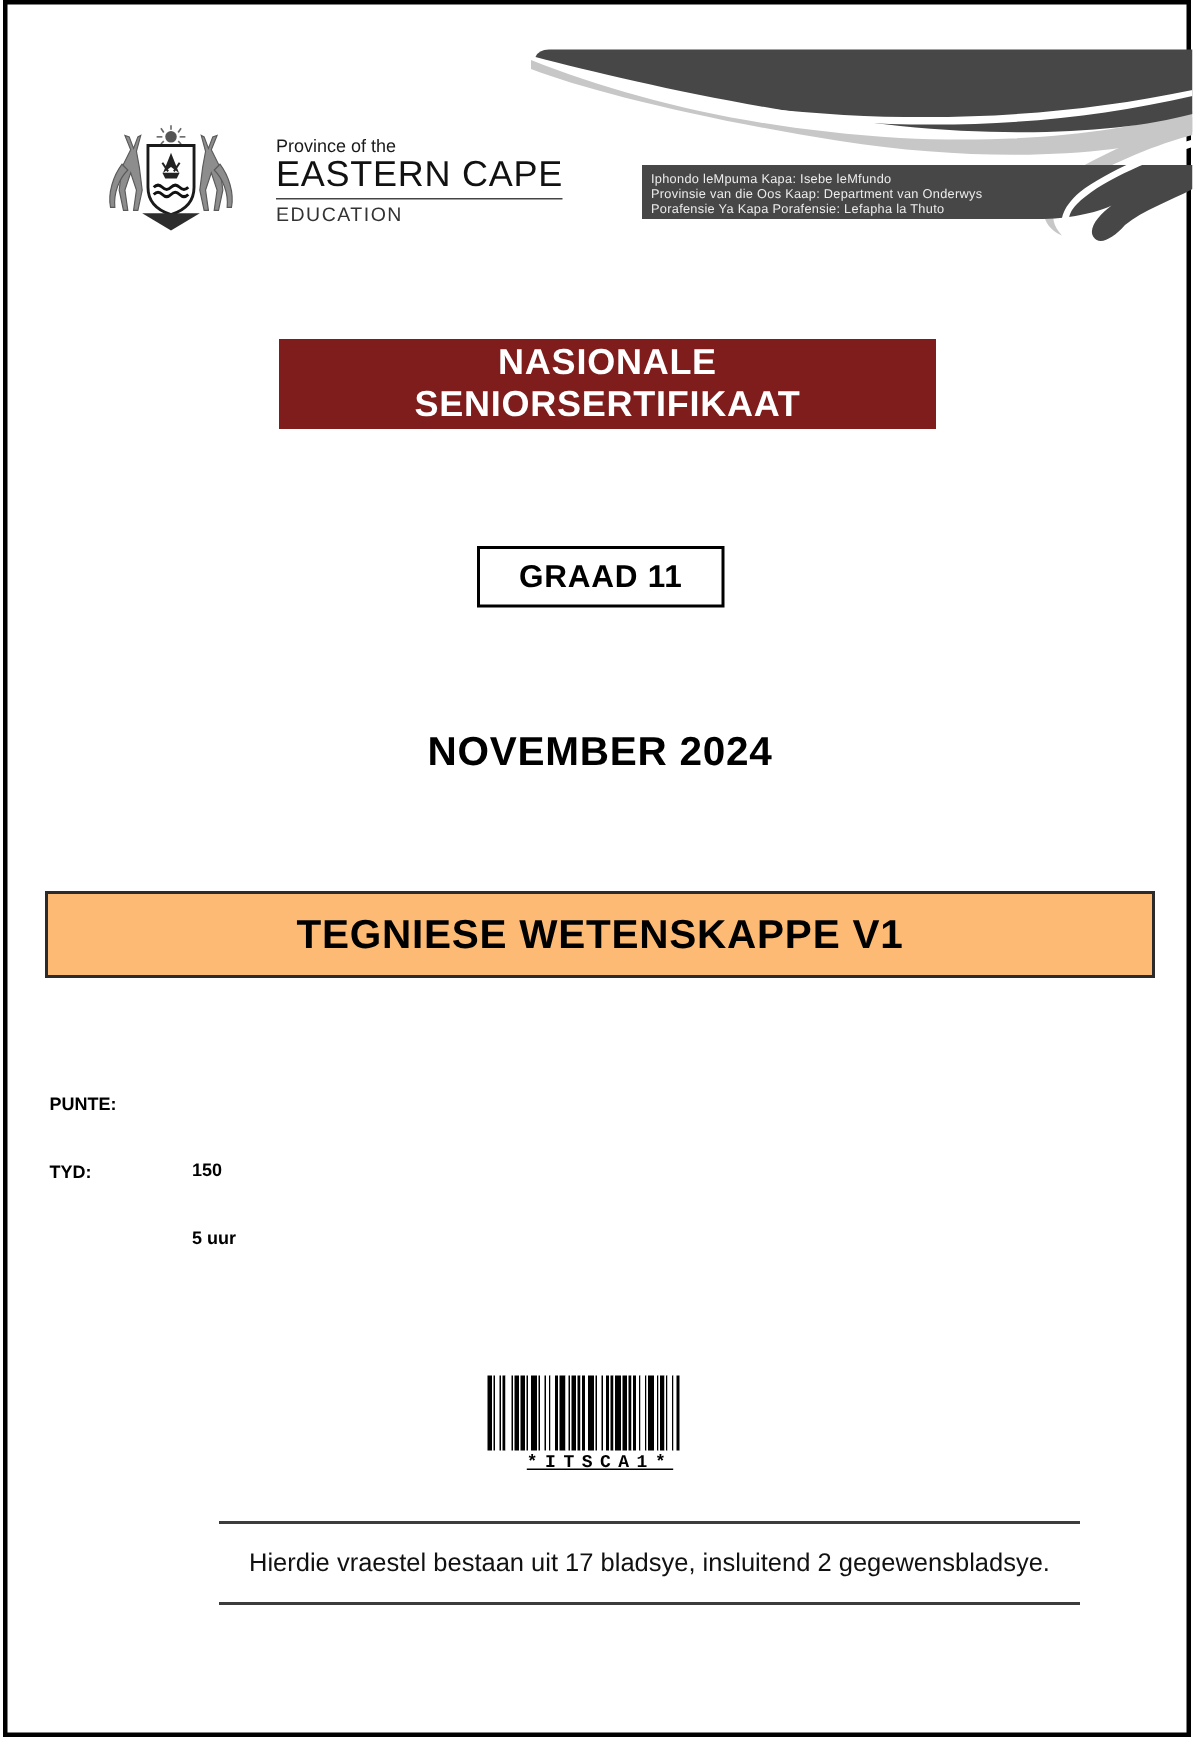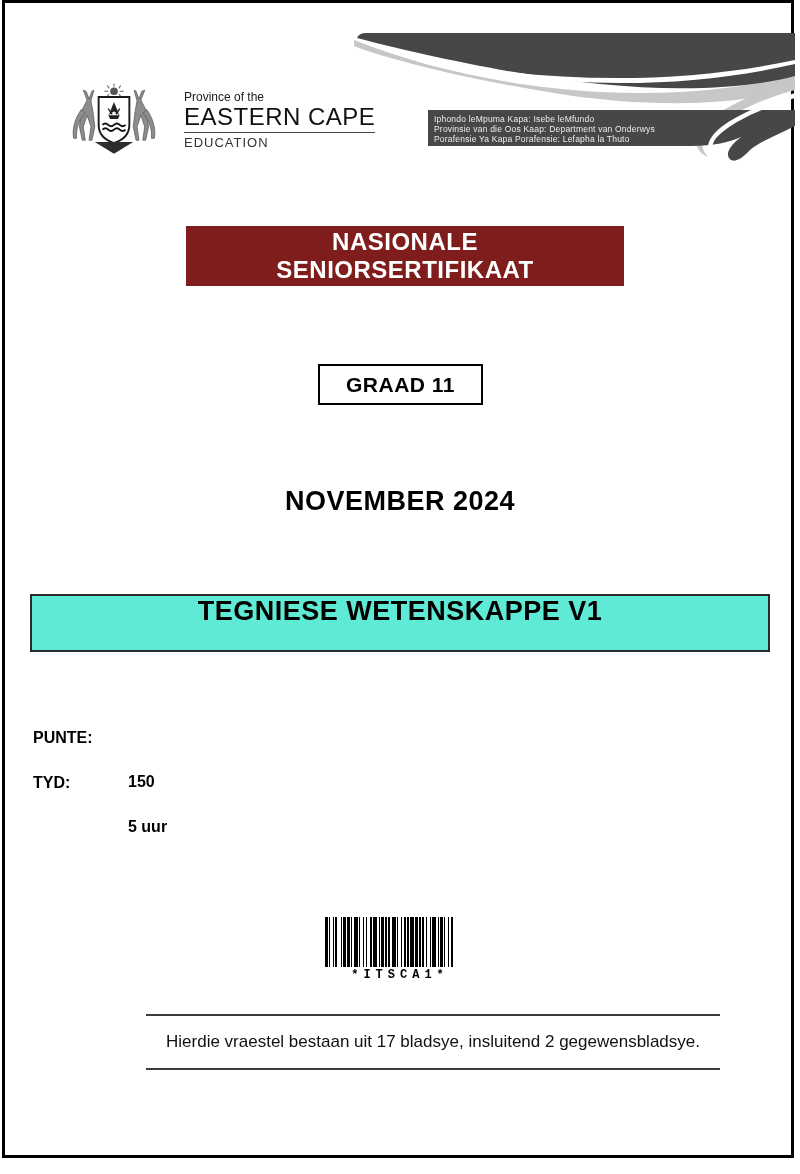--- a/index.html
+++ b/index.html
@@ -30,31 +30,31 @@
   
   .grade-box { position:absolute; left:318px; top:364px; width:165px; height:41px; border:2px solid #000;
                display:flex; align-items:center; justify-content:center; }
   .grade-box span { font-size:21px; font-weight:bold; letter-spacing:0.5px; }
 
   
   .session { position:absolute; left:0; top:486px; width:800px; text-align:center; font-size:27px; font-weight:bold; letter-spacing:0.5px; }
 
   
   .subject-box { position:absolute; left:30px; top:594px; width:740px; height:58px; border:2px solid #2b2b2b;
-                 display:flex; align-items:flex-start; justify-content:center; background:#5eead4; }
+                 display:flex; align-items:center; justify-content:center; background:#fdba74; }
   .subject-box span { font-size:27px; font-weight:bold; letter-spacing:0.5px; }
 
   
-  .detail-row { position:absolute; left:33px; font-size:16px; font-weight:bold; }
+  .detail-row { position:absolute; left:33px; font-size:12px; font-weight:bold; }
   .detail-row .value { position:absolute; left:95px; top:12px; white-space:nowrap;margin-top:32px; }
   .row-marks { top:729px; }
   .row-time  { top:774px; }
 
   
-  .barcode { position:absolute; left:325px; top:917px; width:145px; }
+  .barcode { position:absolute; left:325px; top:917px; width:145px;text-decoration:underline; }
   .bars { display:flex; width:128px; height:50px; }
   .bars span { height:100%; }
   .bars .b { background:#000; }
   .bars .w { background:#fff; }
   .barcode-text { margin-top:1px; text-align:center; font-family:"Liberation Mono", monospace; font-size:12px; font-weight:bold; letter-spacing:5px; text-indent:5px; white-space:nowrap; }
 
   
   .footer-note { position:absolute; left:146px; top:1014px; width:574px; height:56px;
                  border-top:2px solid #3c3c3c; border-bottom:2px solid #3c3c3c;
                  display:flex; align-items:center; justify-content:center; }

